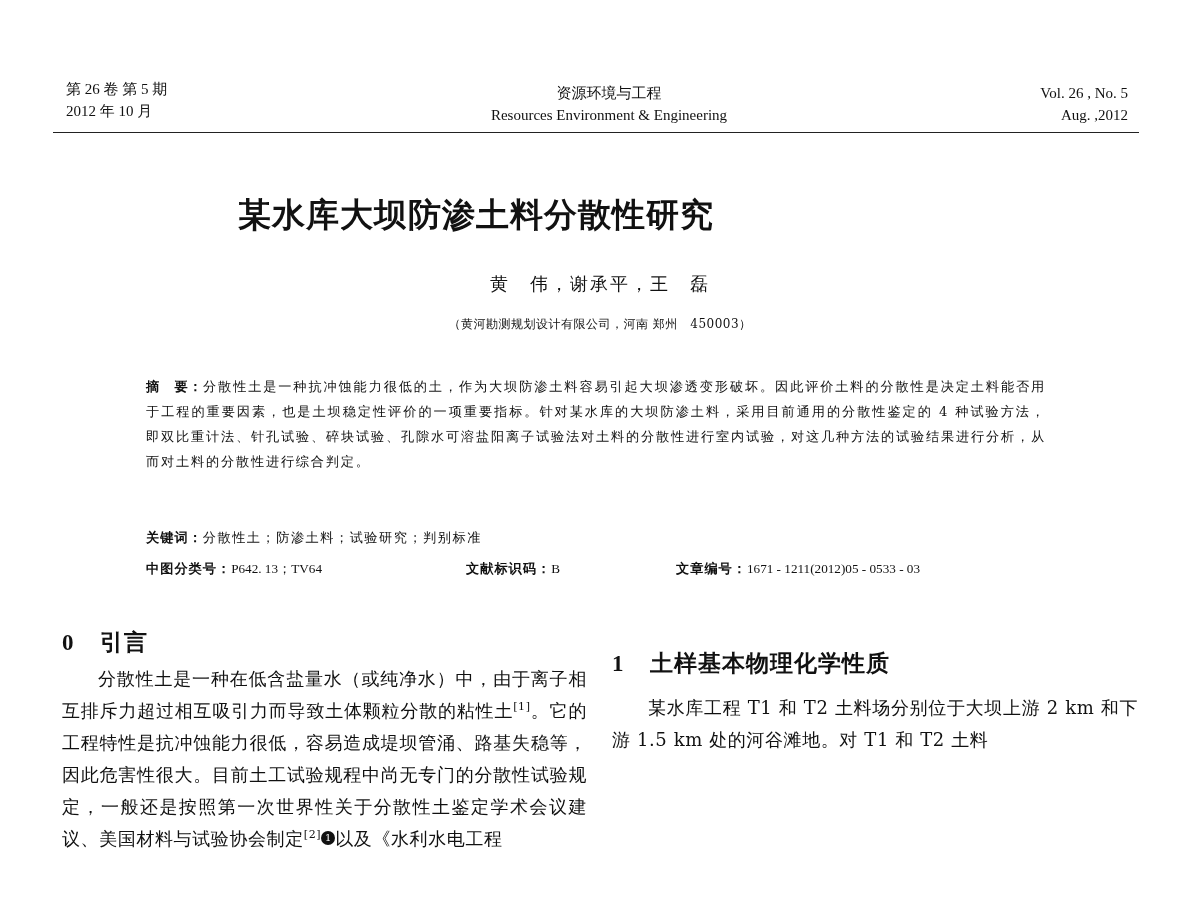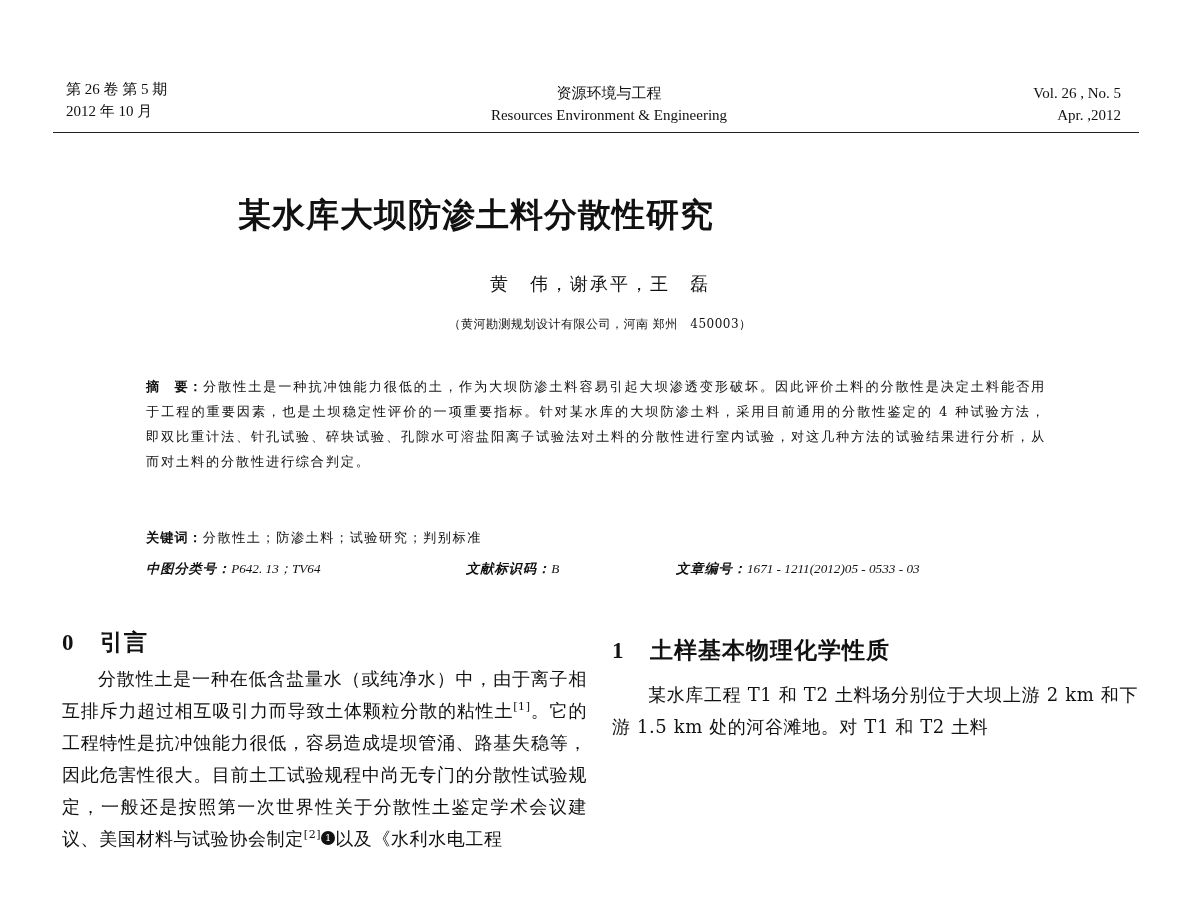--- a/index.html
+++ b/index.html
@@ -18,21 +18,21 @@
     .abs { position: absolute; }
 
     
     .hdr-left, .hdr-center, .hdr-right {
       font-size: 15px;
       line-height: 22px;
       font-family: "Liberation Serif", "DejaVu Serif", serif;
     }
     .hdr-left { left: 66px; top: 78px; }
     .hdr-center { left: 9px; width: 1200px; top: 82px; text-align: center; }
-    .hdr-right { right: 79px; top: 82px; text-align: right; }
+    .hdr-right { right: 72px; top: 82px; text-align: right; }
     .hdr-rule {
       left: 53px; top: 132px; width: 1086px; height: 0;
       border-top: 1.5px solid #222;
     }
 
     
     .title {
       left: 0; width: 952px; top: 193px;
       text-align: center;
       font-size: 33px;
@@ -65,21 +65,21 @@
       font-weight: bold;
       font-family: "DejaVu Sans", "Liberation Sans", sans-serif;
       letter-spacing: 1px;
     }
     .meta {
       left: 146px; width: 920px;
       font-size: 13.2px;
       line-height: 22px;
     }
     .keywords { top: 527px; letter-spacing: 1.5px; }
-    .classrow { top: 558px; font-family: "Liberation Serif", serif; font-style: italic; }
+    .classrow { top: 558px; font-family: "Liberation Serif", serif; }
     .classrow span { display: inline-block; }
     .clsno { width: 320px; }
     .doccode { width: 210px; }
 
     
     .col {
       font-size: 18px;
       line-height: 32px;
       letter-spacing: 0.6px;
       text-align: justify;
@@ -121,21 +121,21 @@
 <div class="abs hdr-left">
   <div>第 26 卷 第 5 期</div>
   <div>2012 年  10 月</div>
 </div>
 <div class="abs hdr-center">
   <div>资源环境与工程</div>
   <div>Resources Environment &amp; Engineering</div>
 </div>
 <div class="abs hdr-right">
   <div>Vol. 26 , No. 5</div>
-  <div>Apr. ,2012</div>
+  <div>Aug. ,2012</div>
 </div>
 <div class="abs hdr-rule"></div>
 
 <div class="abs title">某水库大坝防渗土料分散性研究</div>
 <div class="abs authors">黄　伟，谢承平，王　磊</div>
 <div class="abs affiliation">（黄河勘测规划设计有限公司，河南 郑州　450003）</div>
 
 <div class="abs abstract"><span class="label">摘　要：</span><span>分散性土是一种抗冲蚀能力很低的土，作为大坝防渗土料容易引起大坝渗透变形破坏。因此评价土料的分散性是决定土料能否用于工程的重要因素，也是土坝稳定性评价的一项重要指标。针对某水库的大坝防渗土料，采用目前通用的分散性鉴定的 4 种试验方法，即双比重计法、针孔试验、碎块试验、孔隙水可溶盐阳离子试验法对土料的分散性进行室内试验，对这几种方法的试验结果进行分析，从而对土料的分散性进行综合判定。</span></div>
 
 <div class="abs meta keywords"><span class="label">关键词：</span><span>分散性土；防渗土料；试验研究；判别标准</span></div>
@@ -143,15 +143,15 @@
 <div class="abs meta classrow">
   <span class="clsno"><span class="label">中图分类号：</span><span>P642. 13；TV64</span></span><span class="doccode"><span class="label">文献标识码：</span><span>B</span></span><span><span class="label">文章编号：</span><span>1671 - 1211(2012)05 - 0533 - 03</span></span>
 </div>
 
 <div class="abs col col-left">
   <div class="section-heading"><span class="num">0</span><span>引言</span></div>
   <div class="para" style=""><span>分散性土是一种在低含盐量水（或纯净水）中，由于离子相互排斥力超过相互吸引力而导致土体颗粒分散的粘性土</span><sup class="ref">[1]</sup><span>。它的工程特性是抗冲蚀能力很低，容易造成堤坝管涌、路基失稳等，因此危害性很大。目前土工试验规程中尚无专门的分散性试验规定，一般还是按照第一次世界性关于分散性土鉴定学术会议建议、美国材料与试验协会制定</span><sup class="ref">[2]</sup><span class="fn-mark">1</span><span>以及《水利水电工程</span></div>
 </div>
 
 <div class="abs col col-right">
-  <div class="section-heading" style="margin-top:10px;"><span class="num">1</span><span>土样基本物理化学性质</span></div>
+  <div class="section-heading" style="margin-top:23px;"><span class="num">1</span><span>土样基本物理化学性质</span></div>
   <div class="para" style="margin-top:8px;">某水库工程 T1 和 T2 土料场分别位于大坝上游 2 km 和下游 1.5 km 处的河谷滩地。对 T1 和 T2 土料</div>
 </div>
 
 </body></html>

